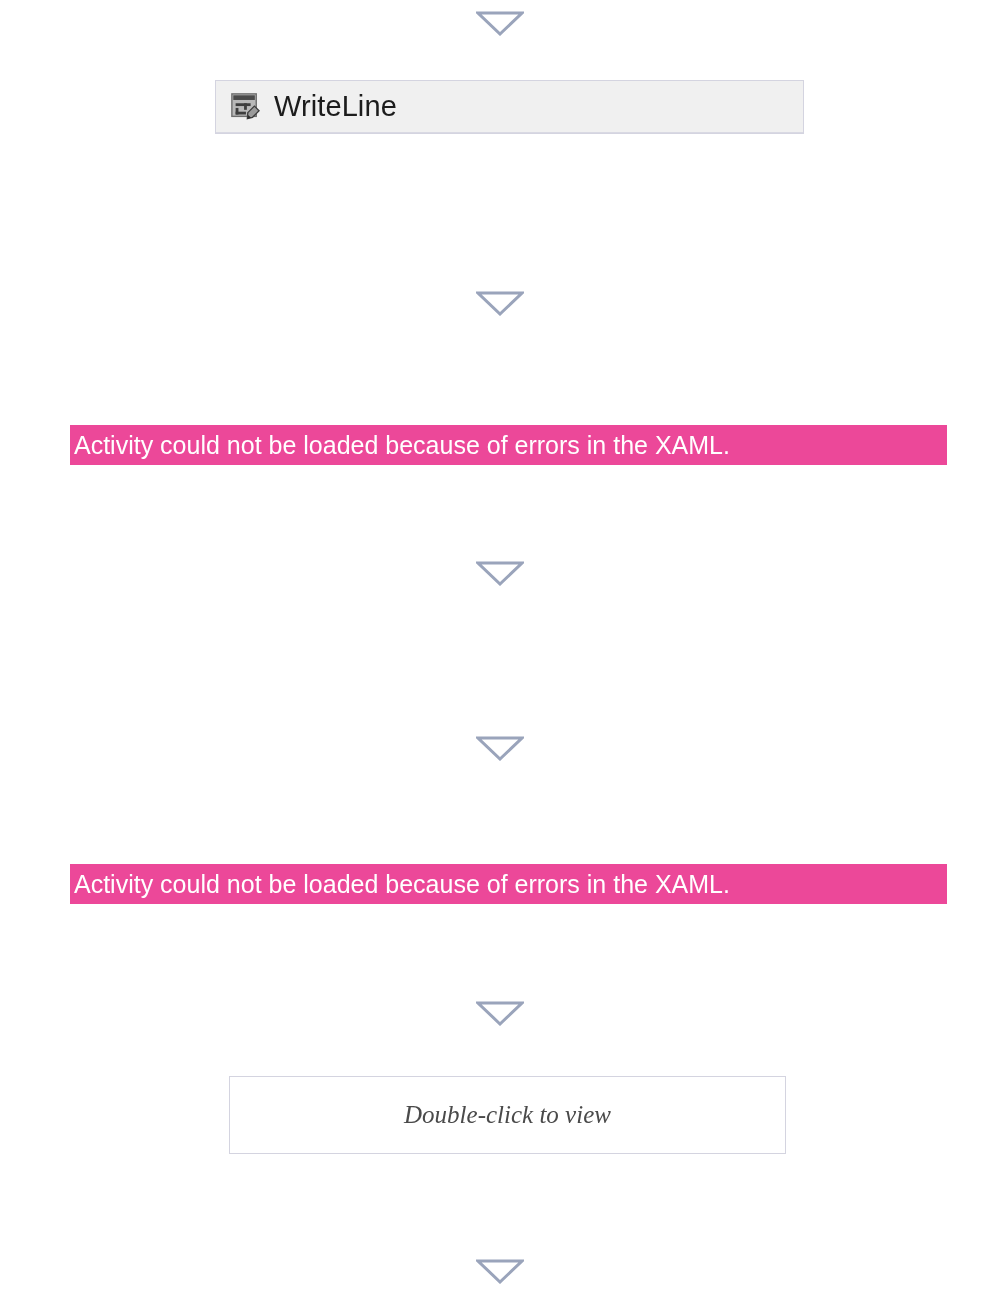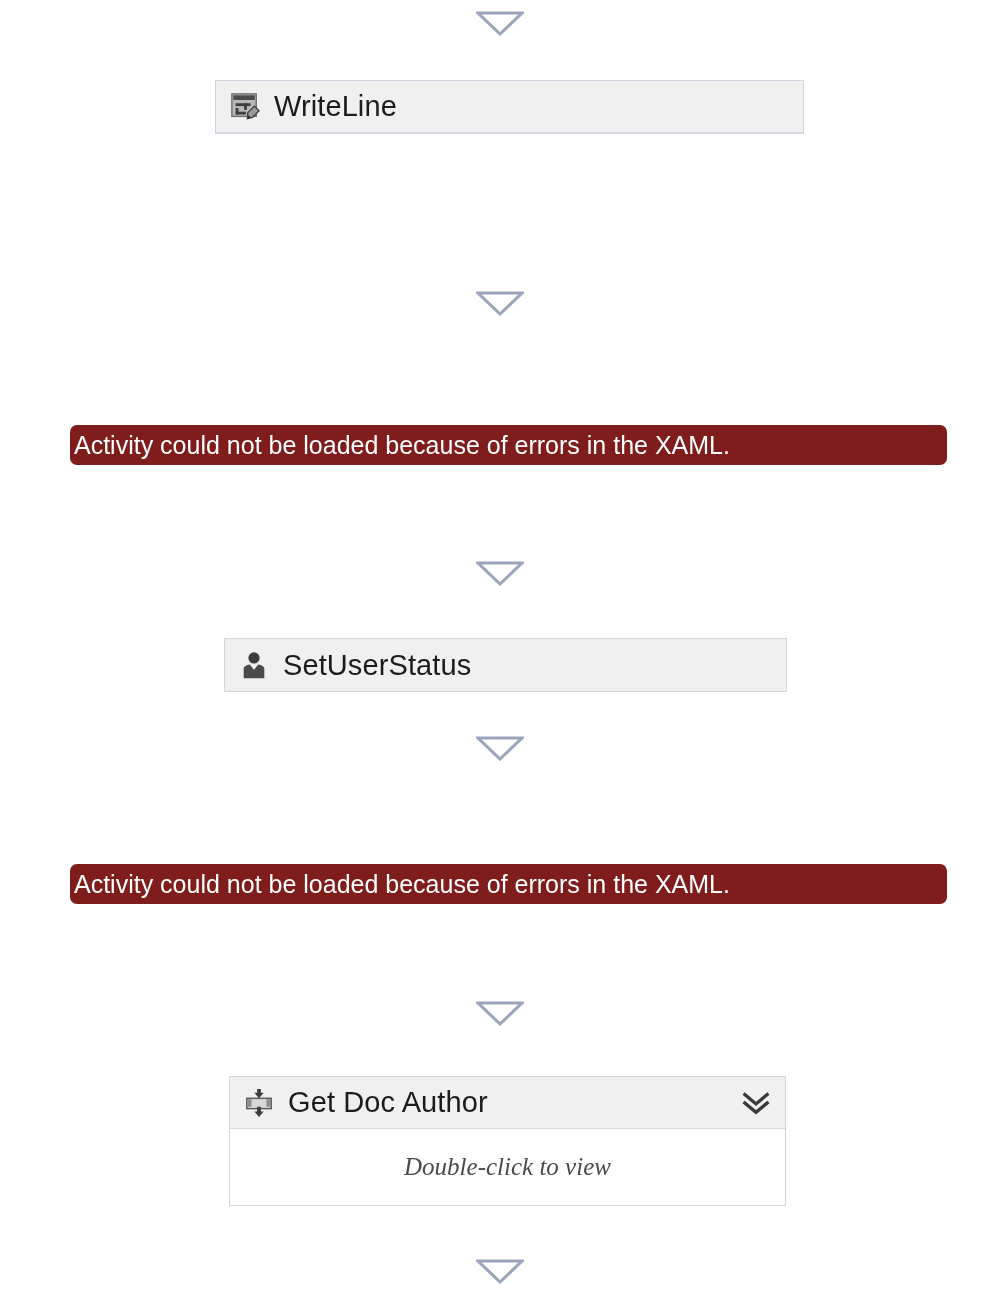--- a/index.html
+++ b/index.html
@@ -116,30 +116,29 @@
     justify-content: center;
     font-style: italic;
     font-size: 25px;
     color: #4a4a4a;
   }
 
   
   .error-banner {
     position: absolute;
     box-sizing: border-box;
-    background: #7f1d1d;
+    background: #ec4899;
     color: #ffffff;
     font-size: 25px;
     line-height: 1;
     display: flex;
     align-items: center;
     padding-left: 4px;
     white-space: nowrap;
     overflow: hidden;
-    border-radius: 7px;
   }
 </style>
 </head>
 <body>
 
 <div id="canvas">
 
   <div class="connector" style="top:8px;">
     <svg width="48" height="26" viewBox="0 0 48 26">
       <polygon points="2,3 46,3 24,24" fill="#ffffff" stroke="#9aa4bb" stroke-width="3"></polygon>
@@ -171,62 +170,38 @@
   <div class="error-banner" style="left:70px; top:425px; width:877px; height:40px;">
     <span>Activity could not be loaded because of errors in the XAML.</span>
   </div>
 
   <div class="connector" style="top:558px;">
     <svg width="48" height="26" viewBox="0 0 48 26">
       <polygon points="2,3 46,3 24,24" fill="#ffffff" stroke="#9aa4bb" stroke-width="3"></polygon>
     </svg>
   </div>
 
-  <div class="node" id="setuserstatus-node" style="left:224px; top:638px; width:563px;">
-    <div class="node-header no-border">
-      <svg class="node-icon" viewBox="0 0 32 32">
-        <circle cx="16" cy="8.5" r="6" fill="#3d3d3d"></circle>
-        <path d="M5 30 L5 20 C5 17.5 8 16 11.5 15.5 L16 21 L20.5 15.5 C24 16 27 17.5 27 20 L27 30 Z" fill="#4a4a4a"></path>
-      </svg>
-      <span class="node-title">SetUserStatus</span>
-    </div>
-  </div>
 
   <div class="connector" style="top:733px;">
     <svg width="48" height="26" viewBox="0 0 48 26">
       <polygon points="2,3 46,3 24,24" fill="#ffffff" stroke="#9aa4bb" stroke-width="3"></polygon>
     </svg>
   </div>
 
   <div class="error-banner" style="left:70px; top:864px; width:877px; height:40px;">
     <span>Activity could not be loaded because of errors in the XAML.</span>
   </div>
 
   <div class="connector" style="top:998px;">
     <svg width="48" height="26" viewBox="0 0 48 26">
       <polygon points="2,3 46,3 24,24" fill="#ffffff" stroke="#9aa4bb" stroke-width="3"></polygon>
     </svg>
   </div>
 
   <div class="node" id="getdocauthor-node" style="left:229px; top:1076px; width:557px;">
-    <div class="node-header">
-      <svg class="node-icon" viewBox="0 0 32 32">
-        <rect x="3" y="11" width="26" height="11" fill="#d8d8d8" stroke="#5a5a5a" stroke-width="1.6"></rect>
-        <polygon points="14,1 18,1 18,5 21,5 16,11 11,5 14,5" fill="#3d3d3d"></polygon>
-        <polygon points="14,20 18,20 18,25 21,25 16,31 11,25 14,25" fill="#3d3d3d"></polygon>
-        <polygon points="4,12 8,12 8,20 4,20" fill="#8d8d8d"></polygon>
-        <polygon points="24,12 28,12 28,20 24,20" fill="#8d8d8d"></polygon>
-      </svg>
-      <span class="node-title">Get Doc Author</span>
-      <span class="header-spacer"></span>
-      <svg class="expand-icon" viewBox="0 0 32 28">
-        <polyline points="4,5 16,15 28,5" fill="none" stroke="#3a3a3a" stroke-width="3.6" stroke-linecap="square"></polyline>
-        <polyline points="4,14 16,24 28,14" fill="none" stroke="#3a3a3a" stroke-width="3.6" stroke-linecap="square"></polyline>
-      </svg>
-    </div>
     <div class="node-placeholder" style="height:76px;font-family:Liberation Serif, serif;">
       <span>Double-click to view</span>
     </div>
   </div>
 
   <div class="connector" style="top:1256px;">
     <svg width="48" height="26" viewBox="0 0 48 26">
       <polygon points="2,3 46,3 24,24" fill="#ffffff" stroke="#9aa4bb" stroke-width="3"></polygon>
     </svg>
   </div>

